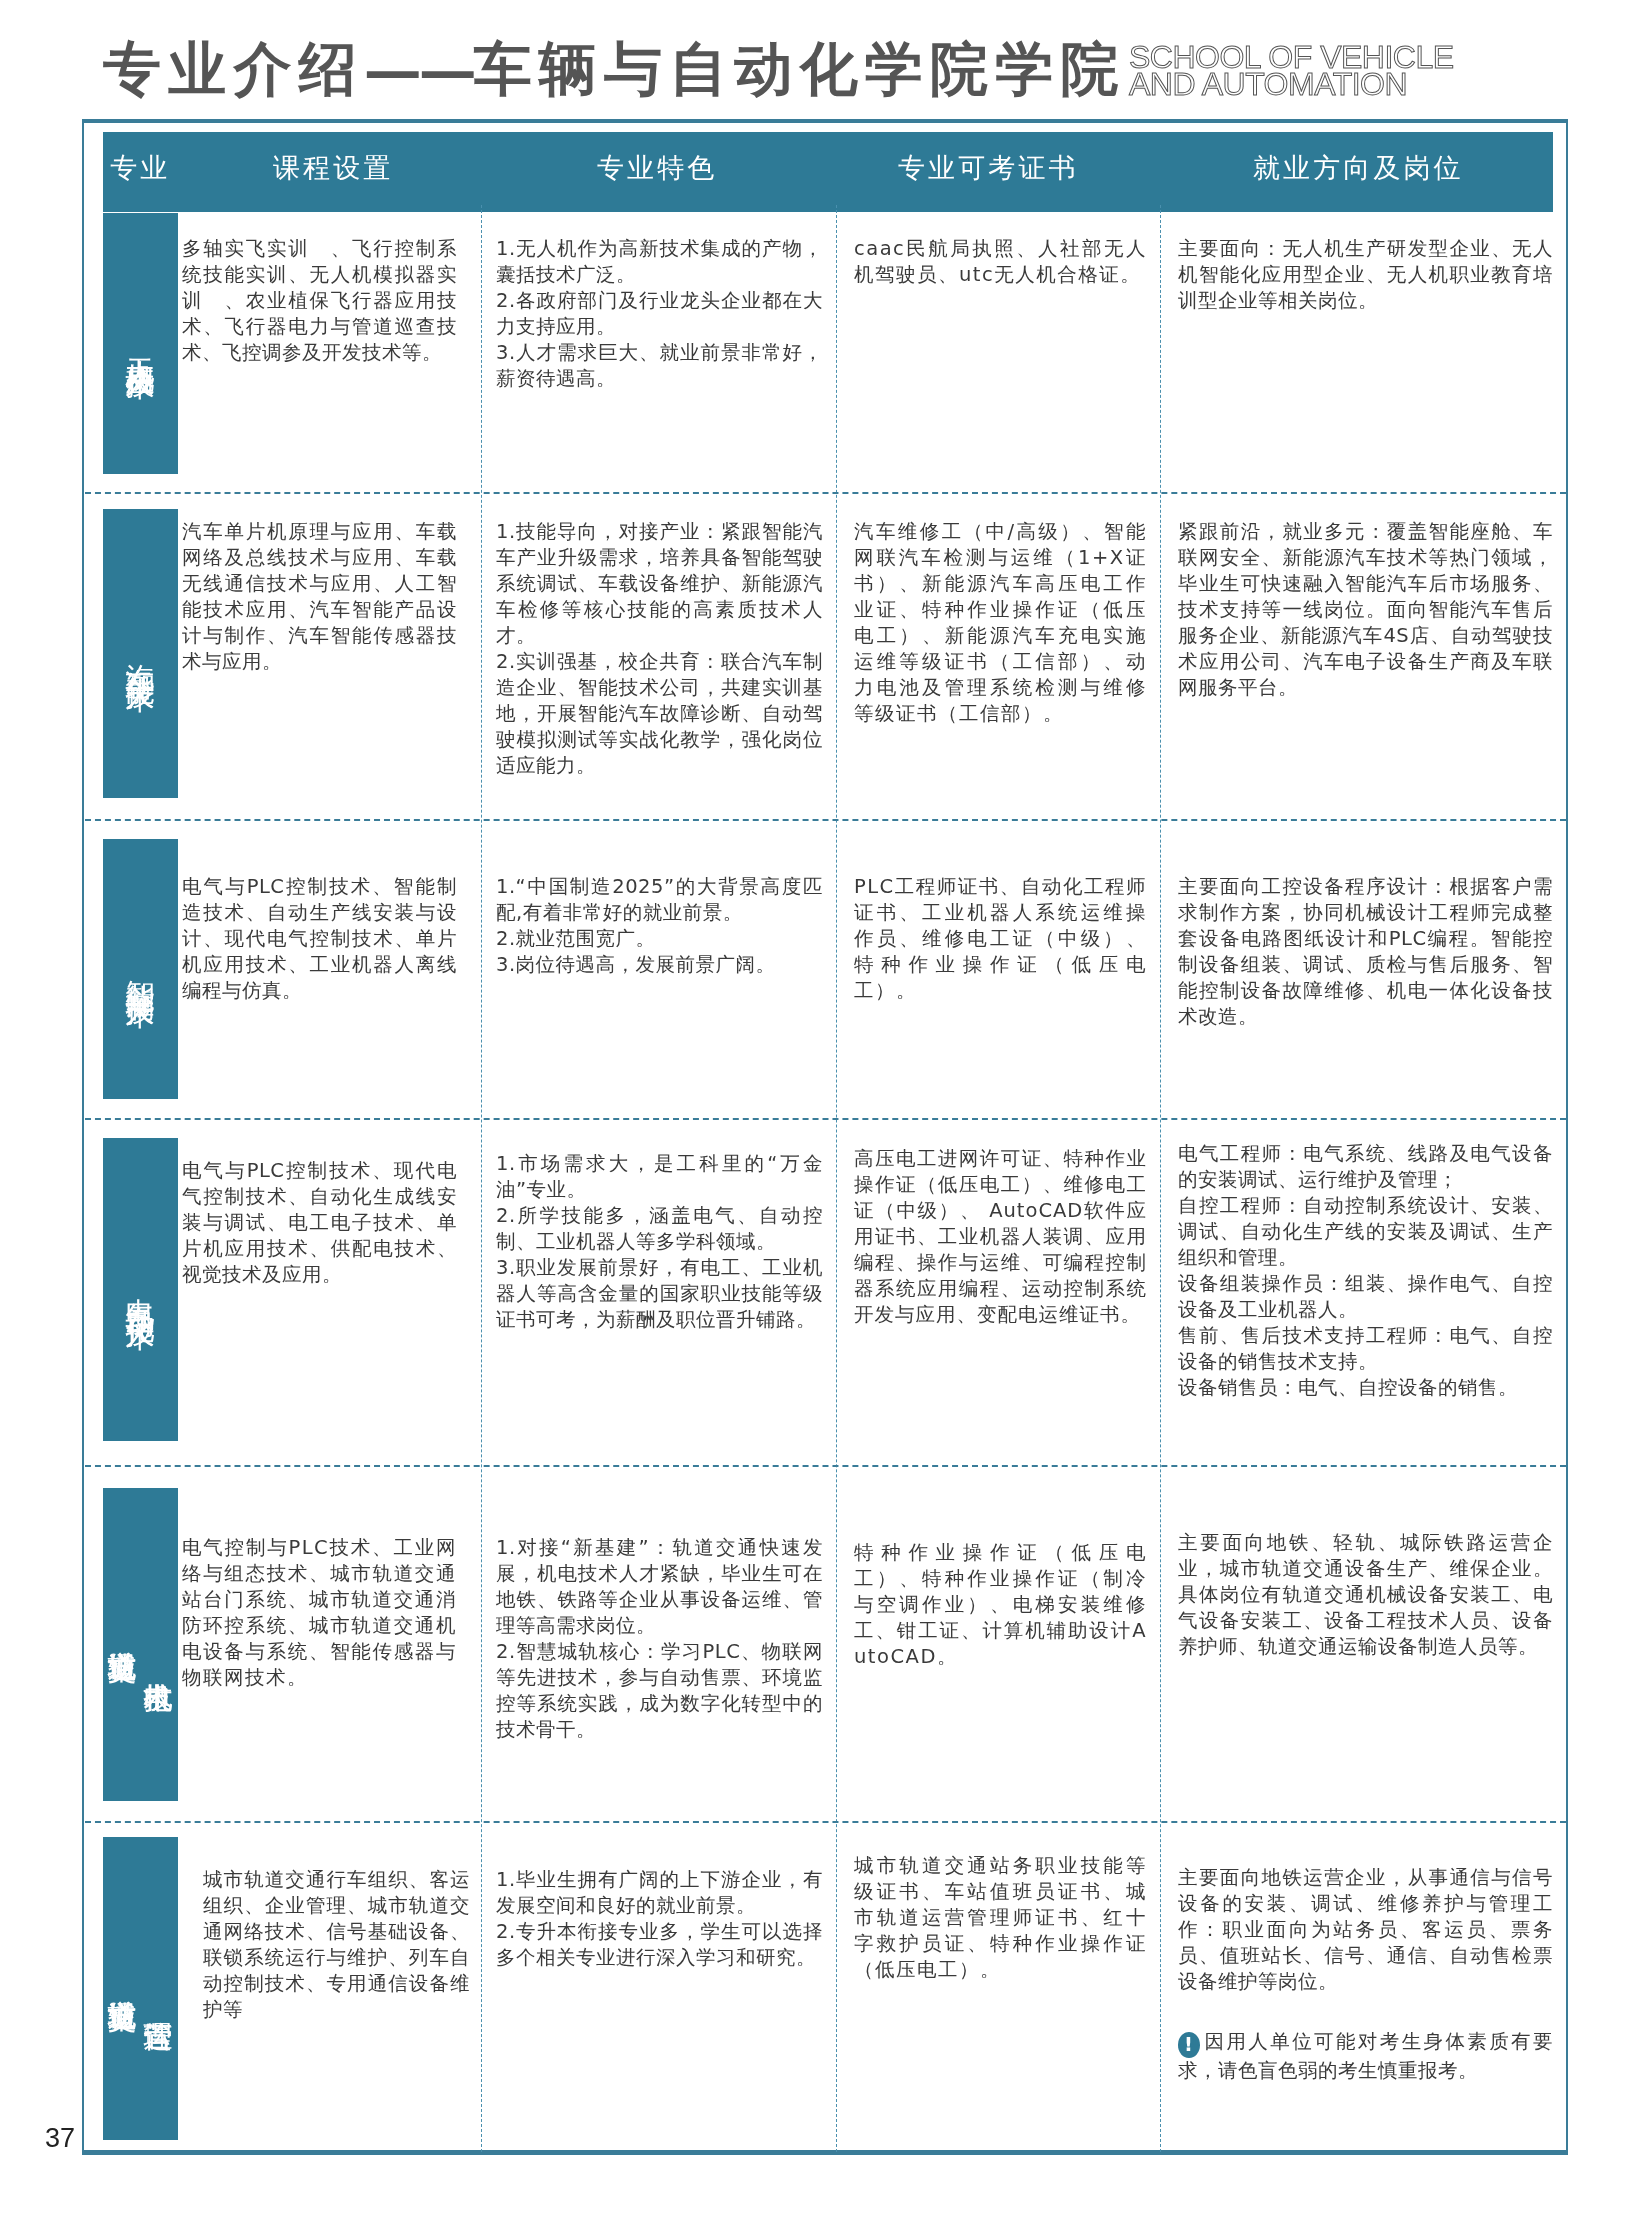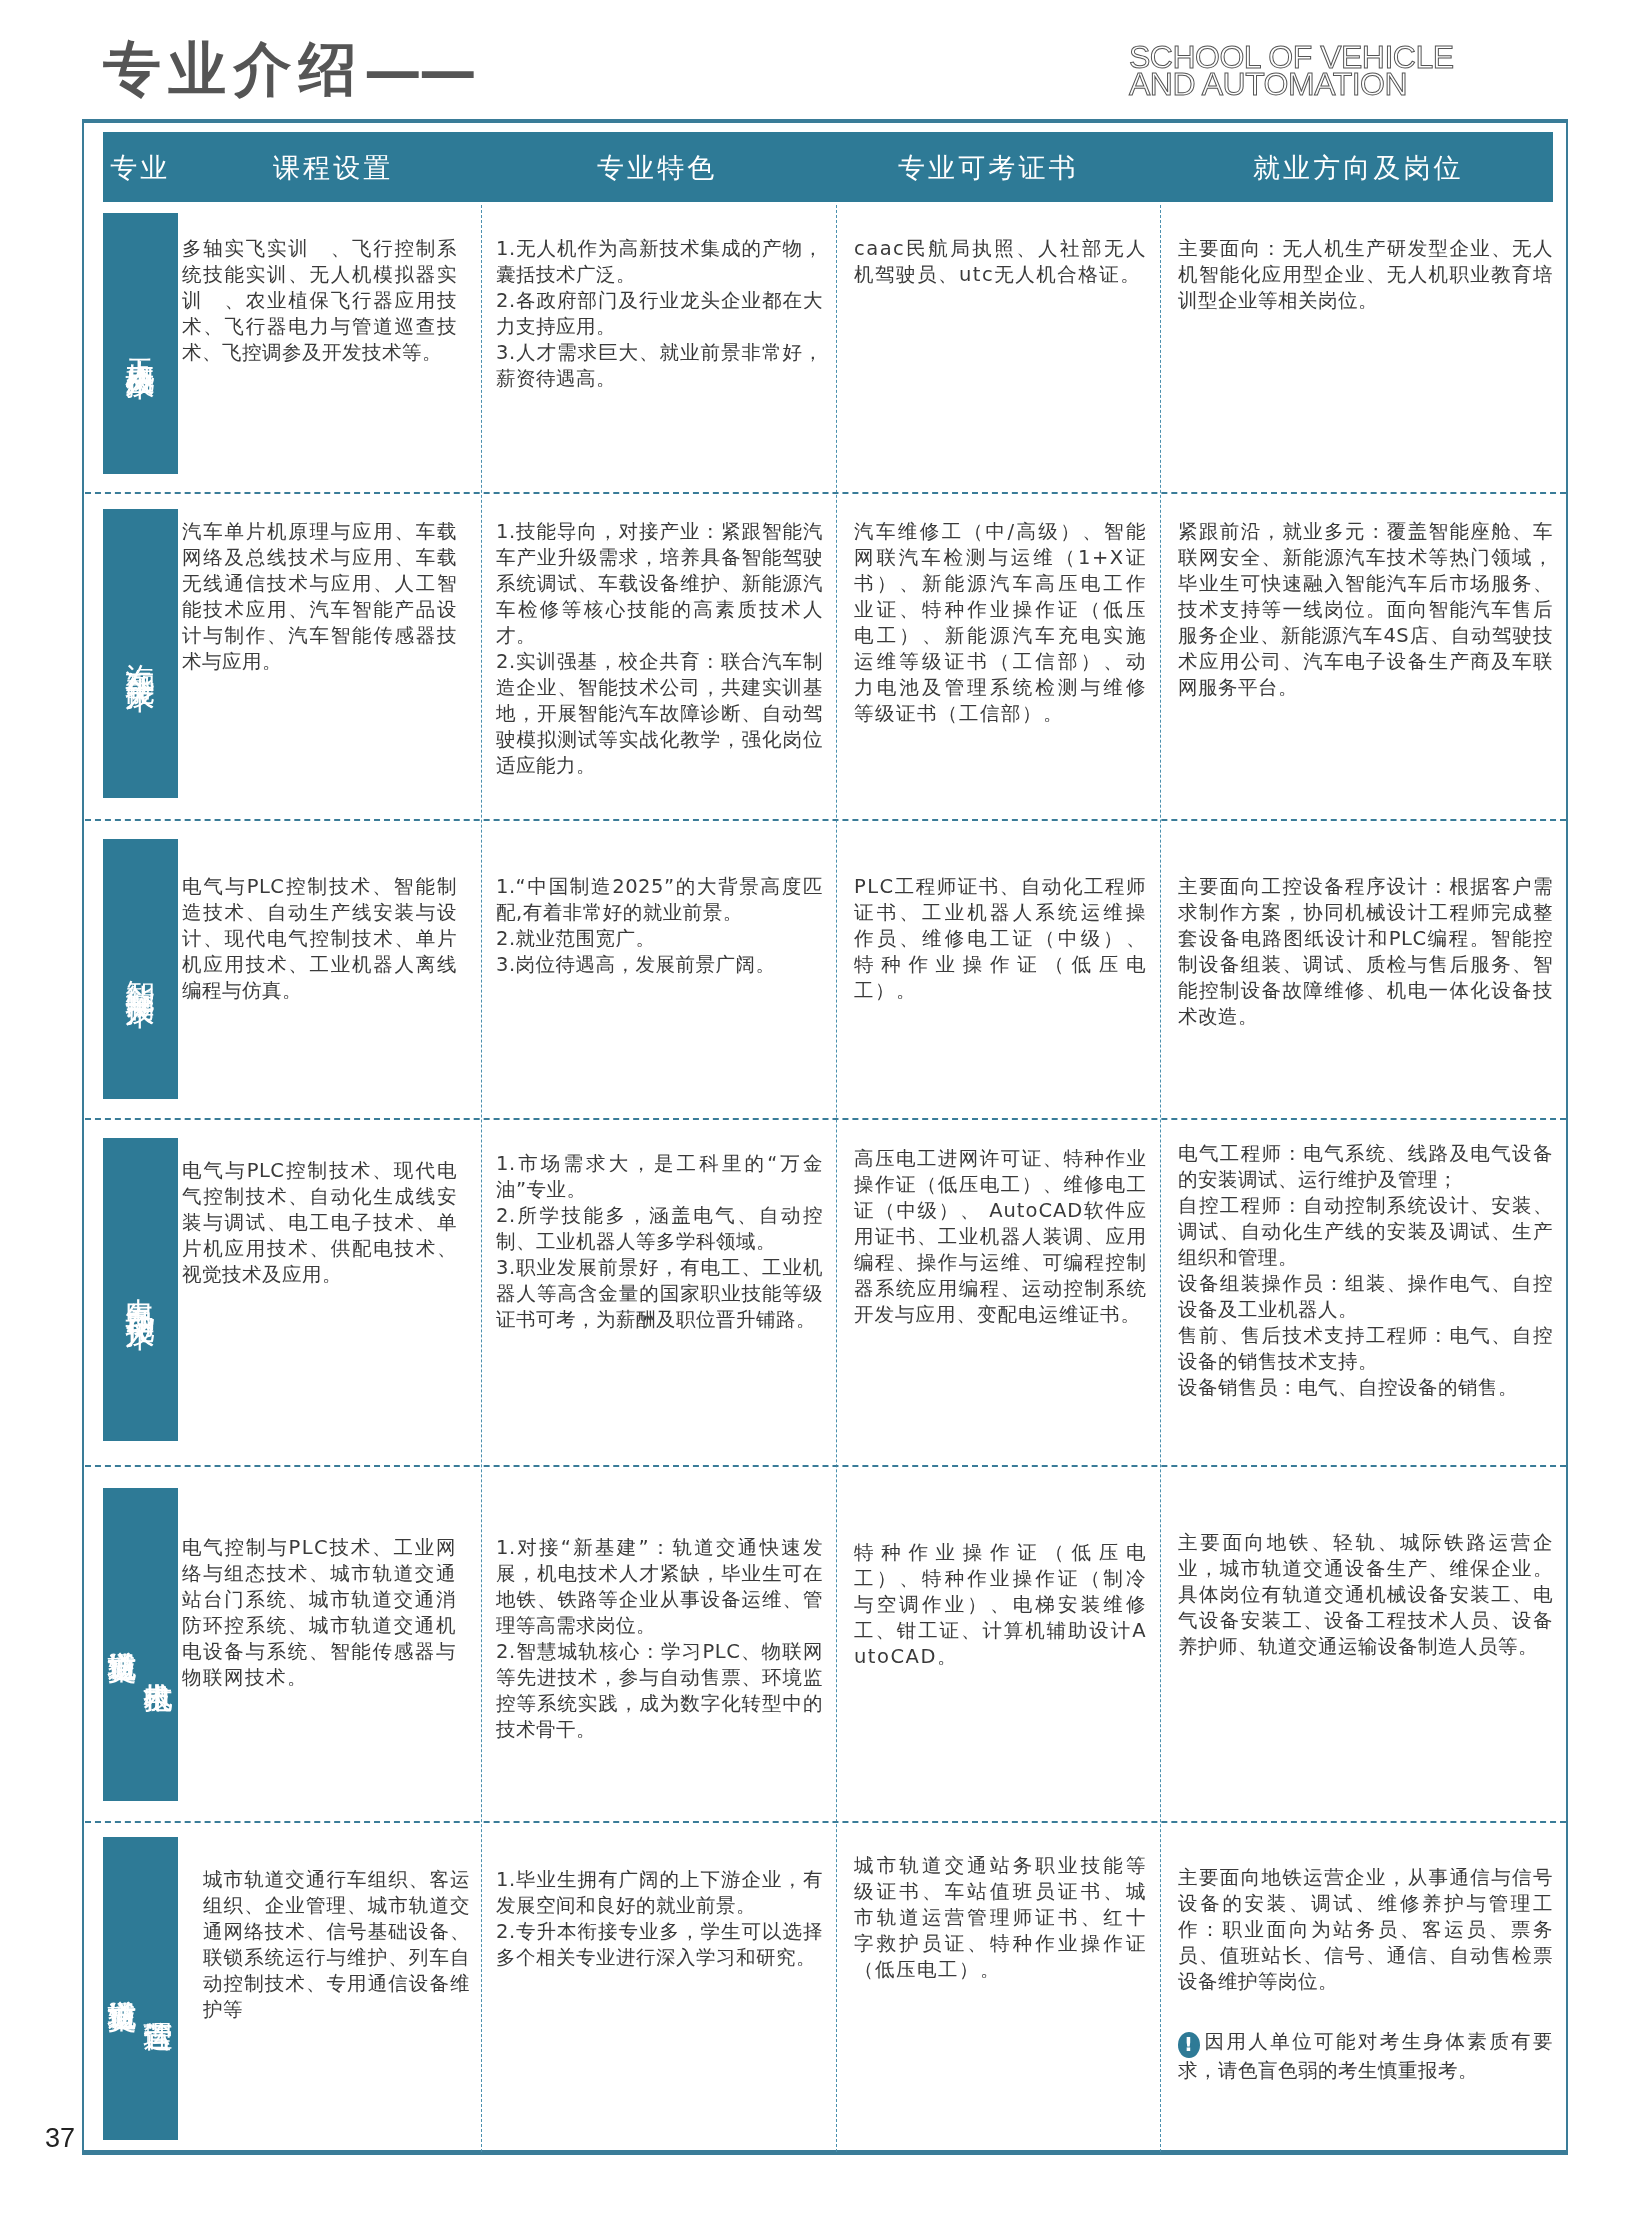--- a/index.html
+++ b/index.html
@@ -6,21 +6,21 @@
   body { width:1647px; height:2216px; position:relative; overflow:hidden;
          font-family:"DejaVu Sans","Liberation Sans",sans-serif; color:#333333; }
   .title { position:absolute; left:103px; top:36px; height:67px; display:flex; align-items:center;
            font-family:"DejaVu Serif","Liberation Serif",serif; font-size:58px; color:#555555;
            letter-spacing:7.2px; white-space:nowrap;font-weight:bold; }
   .title .dash { letter-spacing:-3.1px; }
   .en { position:absolute; left:1129px; top:44px; font-family:"Liberation Sans",sans-serif;
         font-size:32px; line-height:27px; color:#ffffff; -webkit-text-stroke:1px #555555; letter-spacing:-0.5px; }
   .frame { position:absolute; left:82px; top:119px; width:1486px; height:2036px;
            border:2.6px solid #3A7C98; border-bottom-width:5.1px; border-top-width:4.1px; box-sizing:border-box; }
-  .header { position:absolute; left:103px; top:132px; width:1450px; height:70px; background:#2E7A96;
+  .header { position:absolute; left:103px; top:132px; width:1450px; height:80px; background:#2E7A96;
             color:#ffffff; font-family:"DejaVu Serif","Liberation Serif",serif; font-size:27px; }
   .header span { position:absolute; top:17.5px; letter-spacing:3.1px; white-space:nowrap; }
   .vline { position:absolute; width:0; border-left:1.5px dashed #4A90AE; }
   .hline { position:absolute; left:85px; width:1481px; height:0; border-top:2.6px dashed #3A7C98; }
   .label { position:absolute; left:103px; width:75px; background:#2E7A96; color:#ffffff;
            font-family:"DejaVu Serif","Liberation Serif",serif; font-size:29px; display:flex;
            align-items:center; justify-content:center; }
   .label .col { display:flex; flex-direction:column; align-items:center; line-height:32px; }
   .label .two { display:flex; gap:4.1px; align-items:center; }
   .cell { position:absolute; font-size:19.5px; line-height:26px; color:#3a3a3a; text-align:justify;
@@ -34,20 +34,21 @@
                vertical-align:-3.1px; margin-right:3.1px; }
   .pageno { position:absolute; left:45px; top:2123px; font-family:"Liberation Sans",sans-serif;
             font-size:27px; color:#222; }
 </style>
 </head>
 <body>
 
 <div class="title">
   <span>专业介绍</span>
   <span class="dash">——</span>
+  <span>车辆与自动化学院学院</span>
 </div>
 <div class="en">
   <div>SCHOOL OF VEHICLE</div>
   <div>AND AUTOMATION</div>
 </div>
 
 <div class="frame"></div>
 
 <div class="header">
   <span style="left:7.2px">专业</span>

